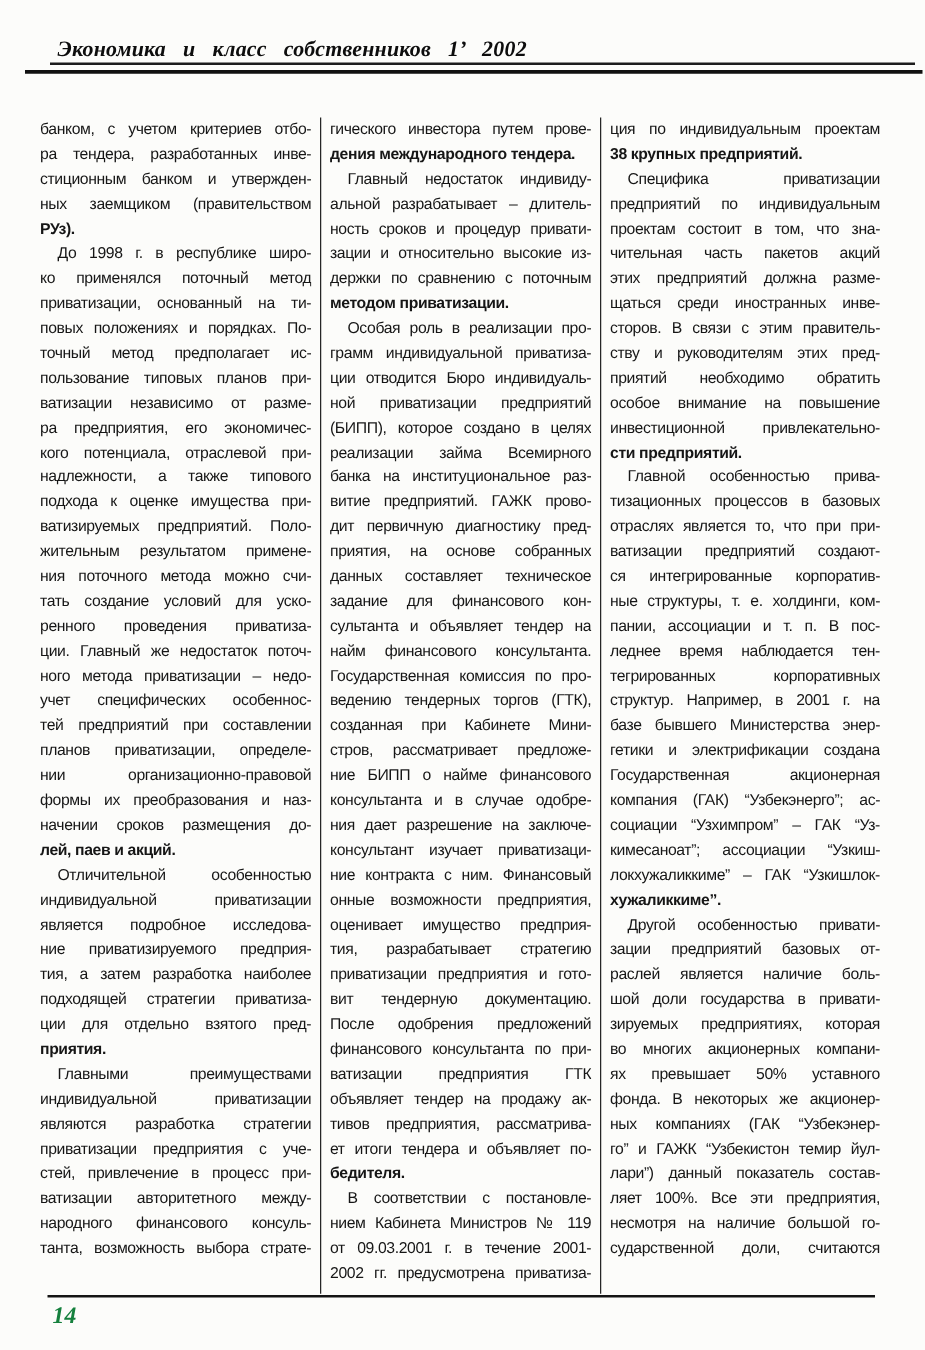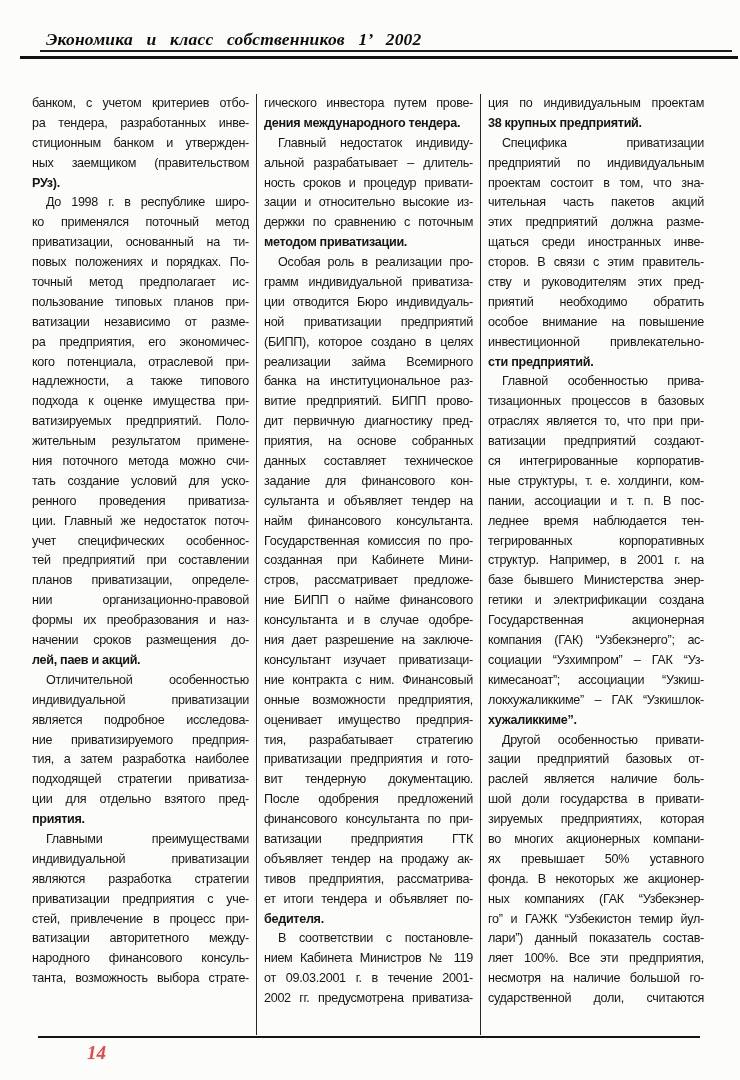--- a/index.html
+++ b/index.html
@@ -43,21 +43,21 @@
   }
   .line.just { white-space:normal; }
   .line.last { text-align-last:left; white-space:normal;font-weight:bold; }
   .line.indent { text-indent:14px; }
 
   
   .footer-rule { position:absolute; top:1036px; left:38px; width:662px; height:2px; background:#141414; }
   .page-number {
     position:absolute; top:1042px; left:42px;
     font-family:"Liberation Serif", serif;
-    font-style:italic; font-weight:bold; font-size:19px; color:#ef4444;margin-left:45px;
+    font-style:italic; font-weight:bold; font-size:19px; color:#15803d;
   }
 </style>
 </head>
 <body>
 
 <div class="page">
 
   <div class="header-title">Экономика и класс собственников 1’ 2002</div>
   <div class="rule-thin"></div>
   <div class="rule-thick"></div>
@@ -82,20 +82,21 @@
           <div class="line just">ра предприятия, его экономичес-</div>
           <div class="line just">кого потенциала, отраслевой при-</div>
           <div class="line just">надлежности, а также типового</div>
           <div class="line just">подхода к оценке имущества при-</div>
           <div class="line just">ватизируемых предприятий. Поло-</div>
           <div class="line just">жительным результатом примене-</div>
           <div class="line just">ния поточного метода можно счи-</div>
           <div class="line just">тать создание условий для уско-</div>
           <div class="line just">ренного проведения приватиза-</div>
           <div class="line just">ции. Главный же недостаток поточ-</div>
+          <div class="line just">ного метода приватизации – недо-</div>
           <div class="line just">учет специфических особеннос-</div>
           <div class="line just">тей предприятий при составлении</div>
           <div class="line just">планов приватизации, определе-</div>
           <div class="line just">нии организационно-правовой</div>
           <div class="line just">формы их преобразования и наз-</div>
           <div class="line just">начении сроков размещения до-</div>
           <div class="line last">лей, паев и акций.</div>
         </div>
         <div class="para">
           <div class="line just indent">Отличительной особенностью</div>
@@ -132,28 +133,29 @@
           <div class="line last">методом приватизации.</div>
         </div>
         <div class="para">
           <div class="line just indent">Особая роль в реализации про-</div>
           <div class="line just">грамм индивидуальной приватиза-</div>
           <div class="line just">ции отводится Бюро индивидуаль-</div>
           <div class="line just">ной приватизации предприятий</div>
           <div class="line just">(БИПП), которое создано в целях</div>
           <div class="line just">реализации займа Всемирного</div>
           <div class="line just">банка на институциональное раз-</div>
-          <div class="line just">витие предприятий. БИПП прово-</div>
+          <div class="line just">витие предприятий. ГАЖК прово-</div>
           <div class="line just">дит первичную диагностику пред-</div>
           <div class="line just">приятия, на основе собранных</div>
           <div class="line just">данных составляет техническое</div>
           <div class="line just">задание для финансового кон-</div>
           <div class="line just">сультанта и объявляет тендер на</div>
           <div class="line just">найм финансового консультанта.</div>
           <div class="line just">Государственная комиссия по про-</div>
+          <div class="line just">ведению тендерных торгов (ГТК),</div>
           <div class="line just">созданная при Кабинете Мини-</div>
           <div class="line just">стров, рассматривает предложе-</div>
           <div class="line just">ние БИПП о найме финансового</div>
           <div class="line just">консультанта и в случае одобре-</div>
           <div class="line just">ния дает разрешение на заключе-</div>
           <div class="line just">консультант изучает приватизаци-</div>
           <div class="line just">ние контракта с ним. Финансовый</div>
           <div class="line just">онные возможности предприятия,</div>
           <div class="line just">оценивает имущество предприя-</div>
           <div class="line just">тия, разрабатывает стратегию</div>

